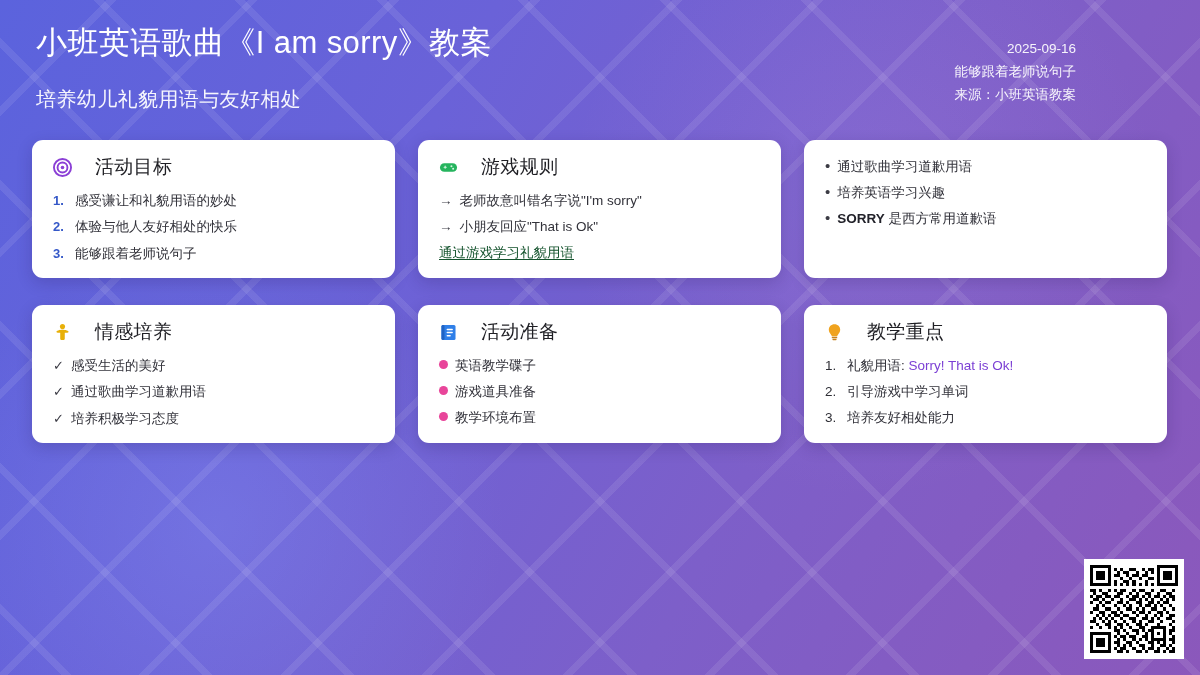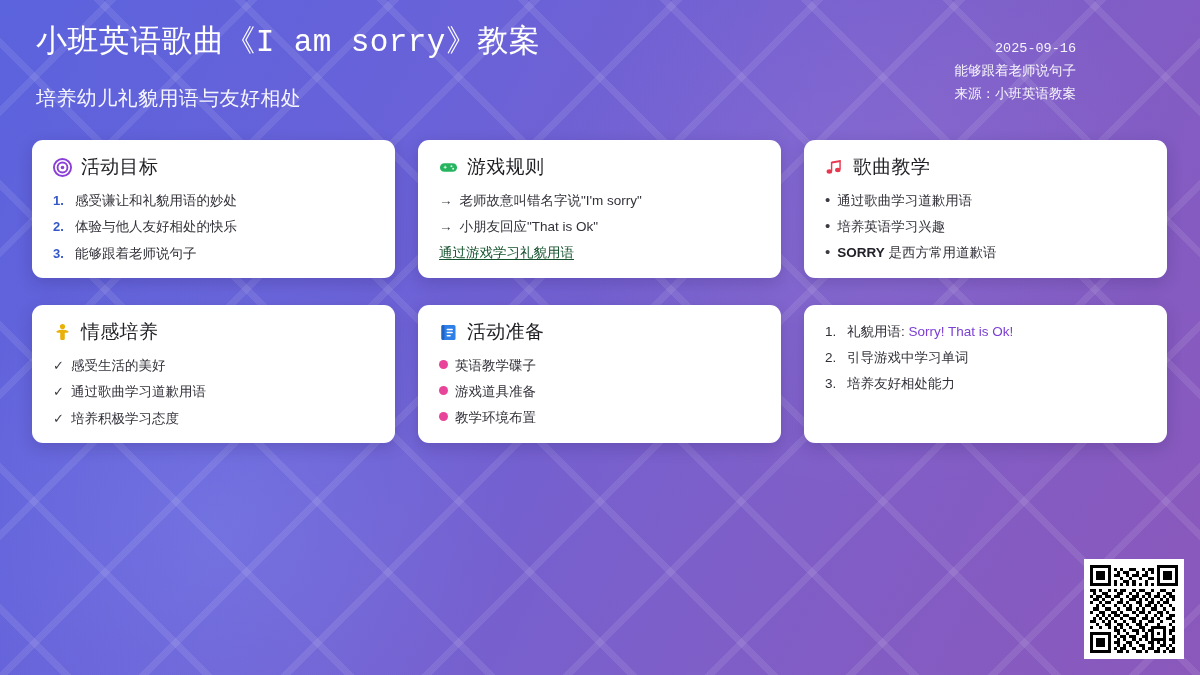--- a/index.html
+++ b/index.html
@@ -37,21 +37,20 @@
   
   .header {
     position: absolute;
     left: 0; top: 0;
     width: 1112px;
     height: 120px;
     padding: 22px 36px 0 36px;
     display: flex;
     justify-content: space-between;
     align-items: flex-start;
-    font-family: Liberation Mono, monospace;
   }
   .header-left { padding-top: 2px; }
   .slide-title {
     font-size: 31px;
     font-weight: 400;
     color: #ffffff;
     letter-spacing: 0.4px;
     line-height: 1.2;
     white-space: nowrap;
   }
@@ -92,21 +91,21 @@
     background: #ffffff;
     border-radius: 11px;
     box-shadow: 0 5px 16px rgba(35,20,80,0.20);
     padding: 17px 21px 14px 21px;
     overflow: hidden;
   }
 
   .card-head {
     display: flex;
     align-items: center;
-    gap: 9px;
+    gap: 23px;
     margin-bottom: 13px;
   }
   .card-title {
     font-size: 19px;
     font-weight: 400;
     color: #1f1f24;
     letter-spacing: 0.3px;
     line-height: 1.1;
     white-space: nowrap;
   }
@@ -258,32 +257,20 @@
           <span class="marker arrow">→</span>
           <span>小朋友回应"That is Ok"</span>
         </li>
         <li>
           <span class="link-item">通过游戏学习礼貌用语</span>
         </li>
       </ul>
     </div>
 
     <div class="card">
-      <div class="card-head">
-        <span class="card-icon">
-          <svg viewBox="0 0 20 20" width="19" height="19">
-            <path d="M7.2 3.6 L16.4 2.0 L16.4 4.3 L7.2 5.9 Z" fill="#e8384f"></path>
-            <rect x="6.2" y="4.0" width="1.5" height="9.6" fill="#e8384f"></rect>
-            <rect x="15.1" y="2.4" width="1.5" height="9.6" fill="#e8384f"></rect>
-            <ellipse cx="4.6" cy="14.2" rx="2.9" ry="2.3" fill="#e8384f"></ellipse>
-            <ellipse cx="13.5" cy="12.6" rx="2.9" ry="2.3" fill="#e8384f"></ellipse>
-          </svg>
-        </span>
-        <span class="card-title">歌曲教学</span>
-      </div>
       <ul class="items">
         <li>
           <span class="marker dot">•</span>
           <span>通过歌曲学习道歉用语</span>
         </li>
         <li>
           <span class="marker dot">•</span>
           <span>培养英语学习兴趣</span>
         </li>
         <li>
@@ -342,20 +329,30 @@
           <span>游戏道具准备</span>
         </li>
         <li>
           <span class="marker circle-pink"></span>
           <span>教学环境布置</span>
         </li>
       </ul>
     </div>
 
     <div class="card">
+      <div class="card-head">
+        <span class="card-icon">
+          <svg viewBox="0 0 20 20" width="19" height="19">
+            <path d="M10 1.4 c-3.6 0 -6.0 2.6 -6.0 5.8 c0 2.3 1.3 3.7 2.2 4.8 c0.6 0.7 0.9 1.2 0.9 1.9 h5.8 c0 -0.7 0.3 -1.2 0.9 -1.9 c0.9 -1.1 2.2 -2.5 2.2 -4.8 c0 -3.2 -2.4 -5.8 -6.0 -5.8 z" fill="#f0a31e"></path>
+            <rect x="7.1" y="14.6" width="5.8" height="1.5" rx="0.6" fill="#c9821a"></rect>
+            <rect x="7.8" y="16.6" width="4.4" height="1.5" rx="0.7" fill="#c9821a"></rect>
+          </svg>
+        </span>
+        <span class="card-title">教学重点</span>
+      </div>
       <ul class="items">
         <li>
           <span class="marker num-plain">1.</span>
           <span><span>礼貌用语: </span><span class="strong-purple">Sorry! That is Ok!</span></span>
         </li>
         <li>
           <span class="marker num-plain">2.</span>
           <span>引导游戏中学习单词</span>
         </li>
         <li>

